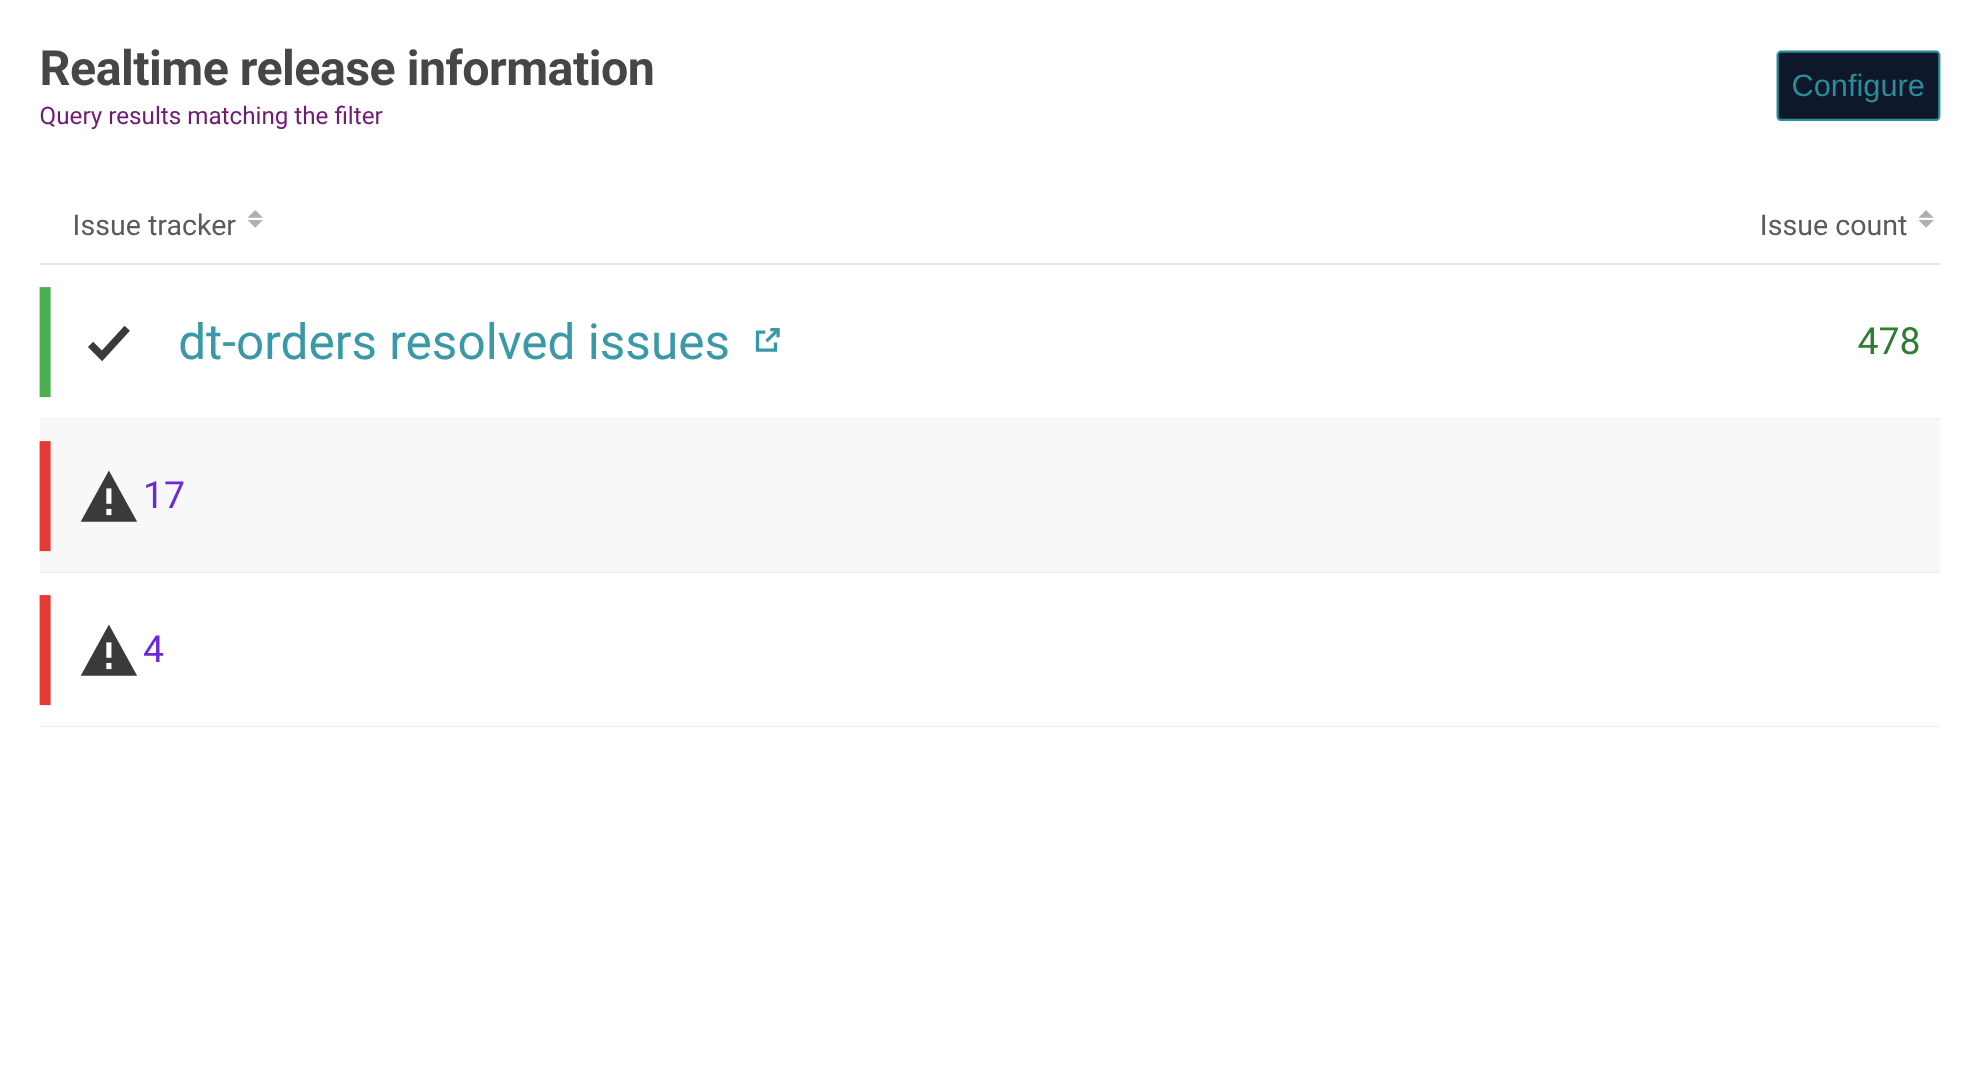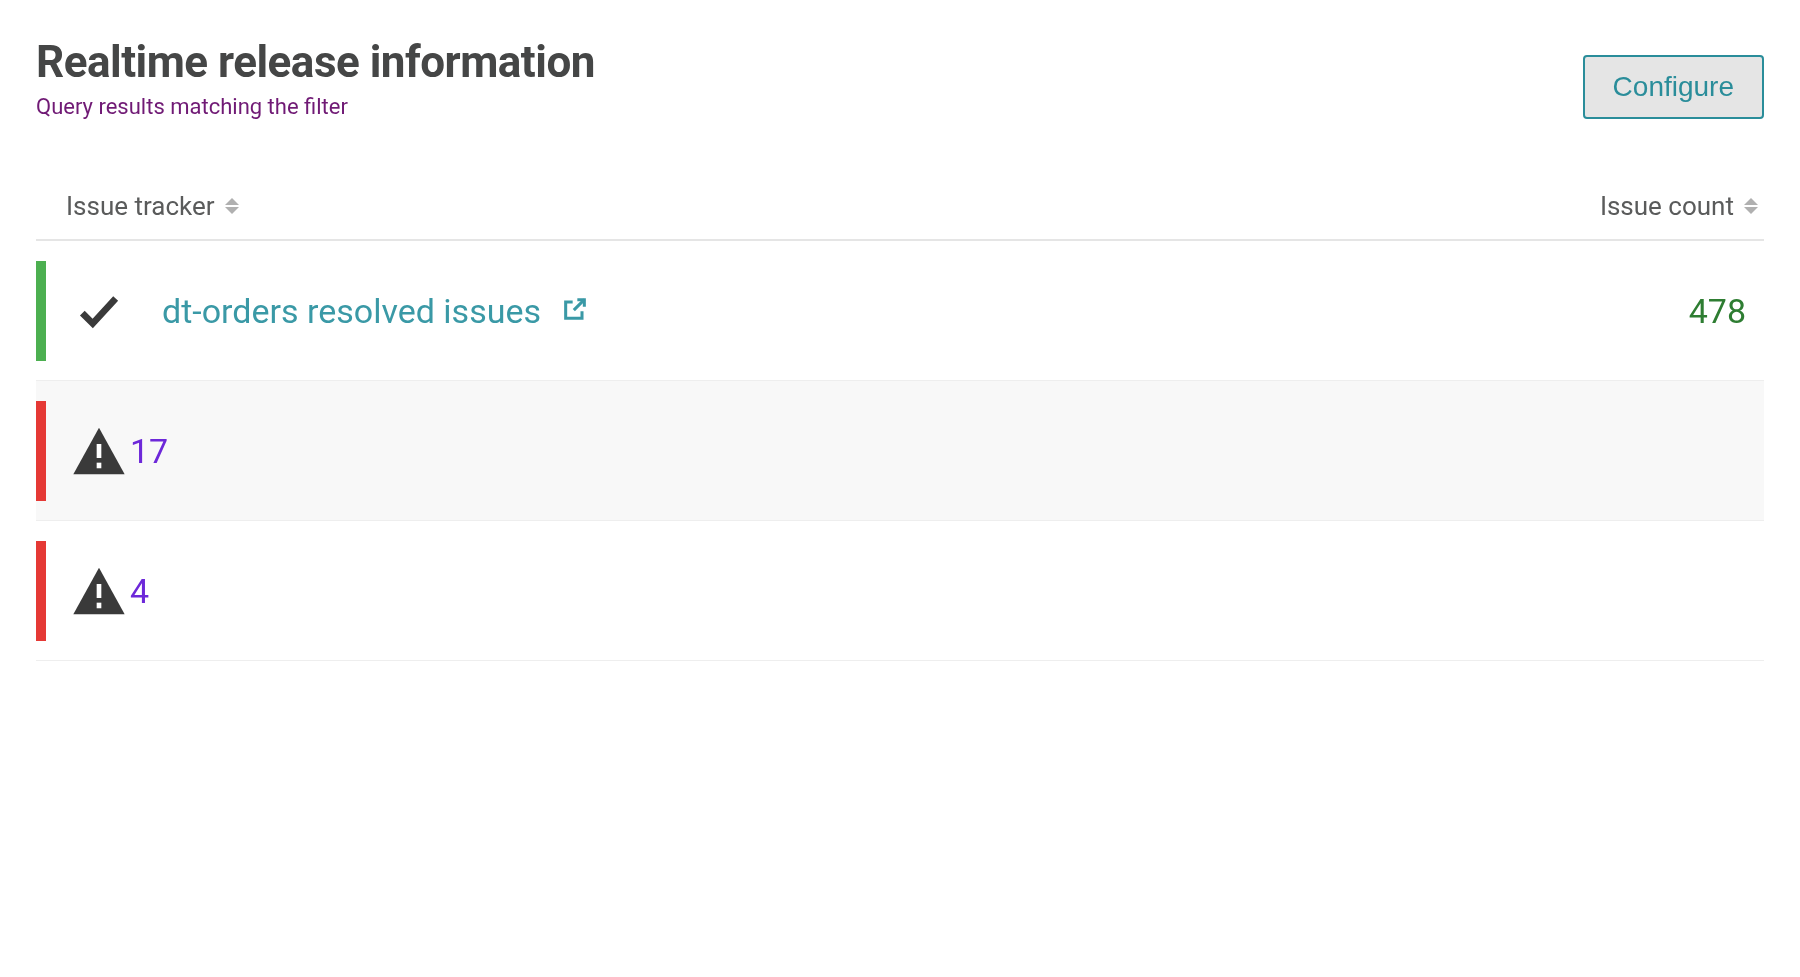--- a/index.html
+++ b/index.html
@@ -5,59 +5,59 @@
   * { box-sizing: border-box; margin: 0; padding: 0; }
   body {
     font-family: -apple-system, BlinkMacSystemFont, "Segoe UI", Roboto, Helvetica, Arial, sans-serif;
     background: #ffffff;
     color: #454646;
     padding: 36px;
   }
   .header-row {
     display: flex;
     justify-content: space-between;
-    align-items: flex-end;
+    align-items: center;
   }
   .title {
     font-size: 44px;
     font-weight: 700;
     color: #454646;
     letter-spacing: -0.5px;
   }
   .subtitle {
     font-size: 22px;
     font-weight: 400;
     color: #701a75;
     margin-top: 6px;
   }
   .configure-btn {
     border: 2px solid #2a8d9a;
-    background: #e5e5e5;
+    background: #0f172a;
     color: #2a8d9a;
     font-size: 28px;
     font-weight: 400;
-    padding: 14px 28px;
+    padding: 14px 12px;
     border-radius: 4px;
     cursor: pointer;
   }
   .table-area {
     margin-top: 72px;
   }
   .thead-row {
     display: flex;
     align-items: center;
     padding: 0 0 18px 30px;
     border-bottom: 2px solid #e5e5e5;
   }
   .th {
     font-size: 26px;
     font-weight: 400;
     color: #5a5b5b;
     display: flex;
-    align-items: center;
+    align-items: flex-start;
     gap: 10px;
   }
   .th-tracker { flex: 1; }
   .th-count { margin-right: 6px; }
   .sort-icon {
     display: inline-flex;
     flex-direction: column;
     gap: 2px;
   }
   .sort-icon .tri {
@@ -94,21 +94,21 @@
   }
   .tracker-cell {
     flex: 1;
     display: flex;
     align-items: center;
     gap: 20px;
     margin-left: 32px;
   }
   .tracker-link {
     color: #3a99a6;
-    font-size: 34px;
+    font-size: 45px;
     font-weight: 400;
     text-decoration: none;
     cursor: pointer;
   }
   .ext-link-icon {
     color: #3a99a6;
     cursor: pointer;
   }
   .count-cell {
     font-size: 34px;

